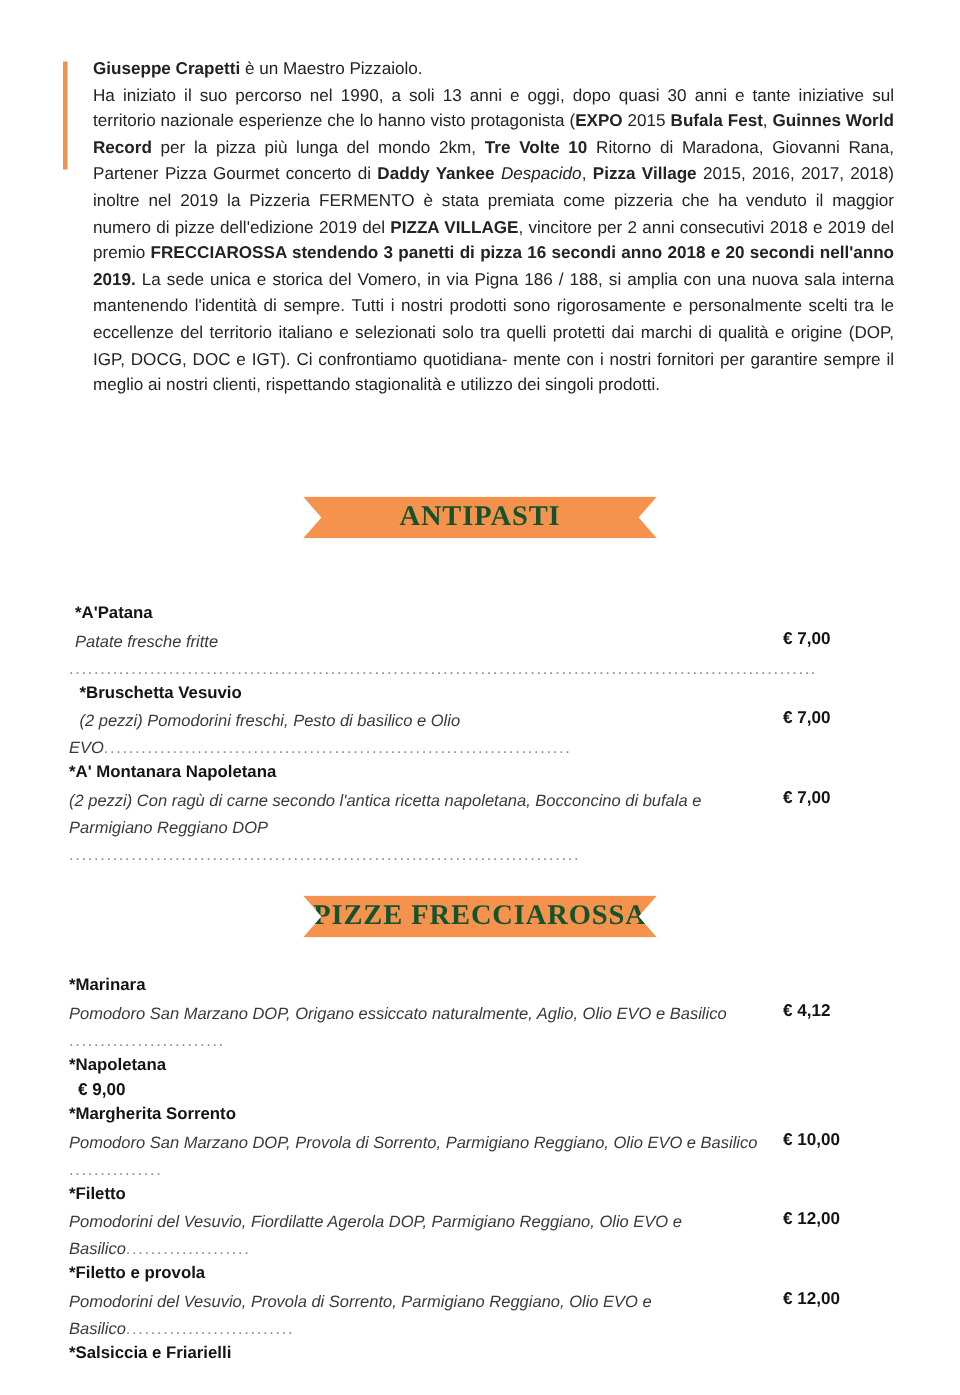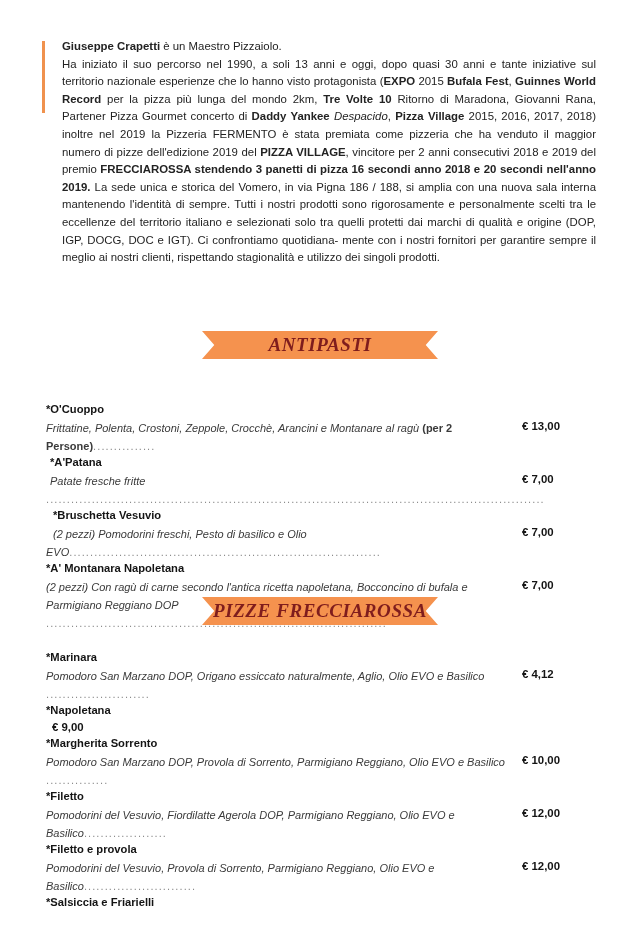--- a/index.html
+++ b/index.html
@@ -53,23 +53,22 @@
     align-items: center;
     justify-content: center;
     -webkit-clip-path: polygon(0 0, 100% 0, 100% 100%, 0 100%, 5.2% 50%);
     clip-path: polygon(0 0, 100% 0, 94.8% 50%, 100% 100%, 0 100%, 5.2% 50%);
   }
   .banner-label {
     font-family: "Liberation Serif", serif;
     font-weight: bold;
     font-size: 19px;
     letter-spacing: 0.6px;
-    color: #7f1d1d;
+    color: #14532d;
     white-space: nowrap;
-    font-style: italic;
   }
   #banner-antipasti {
     left: 202px;
     top: 331px;
     width: 236px;
   }
   #banner-pizze {
     left: 202px;
     top: 597px;
     width: 236px;
@@ -150,27 +149,20 @@
     </p>
   </div>
 </div>
 
 <div class="banner" id="banner-antipasti">
   <span class="banner-label">ANTIPASTI</span>
 </div>
 
 <div class="section" id="section-antipasti">
     <div class="menu-item">
-      <div class="item-name ">*O'Cuoppo</div>
-      <div class="item-row">
-        <div class="item-desc-wrap"><span class="item-desc "><span>Frittatine, Polenta, Crostoni, Zeppole, Crocchè, Arancini e Montanare al ragù </span><b>(per 2 Persone)</b><span class="leader">...............</span></span></div>
-        <div class="item-price">€ 13,00</div>
-      </div>
-    </div>
-    <div class="menu-item">
       <div class="item-name indent-1">*A'Patana</div>
       <div class="item-row">
         <div class="item-desc-wrap"><span class="item-desc indent-1"><span>Patate fresche fritte </span><span class="leader">........................................................................................................................</span></span></div>
         <div class="item-price">€ 7,00</div>
       </div>
     </div>
     <div class="menu-item">
       <div class="item-name indent-2">*Bruschetta Vesuvio</div>
       <div class="item-row">
         <div class="item-desc-wrap"><span class="item-desc indent-2"><span>(2 pezzi) Pomodorini freschi, Pesto di basilico e Olio EVO</span><span class="leader">...........................................................................</span></span></div>

